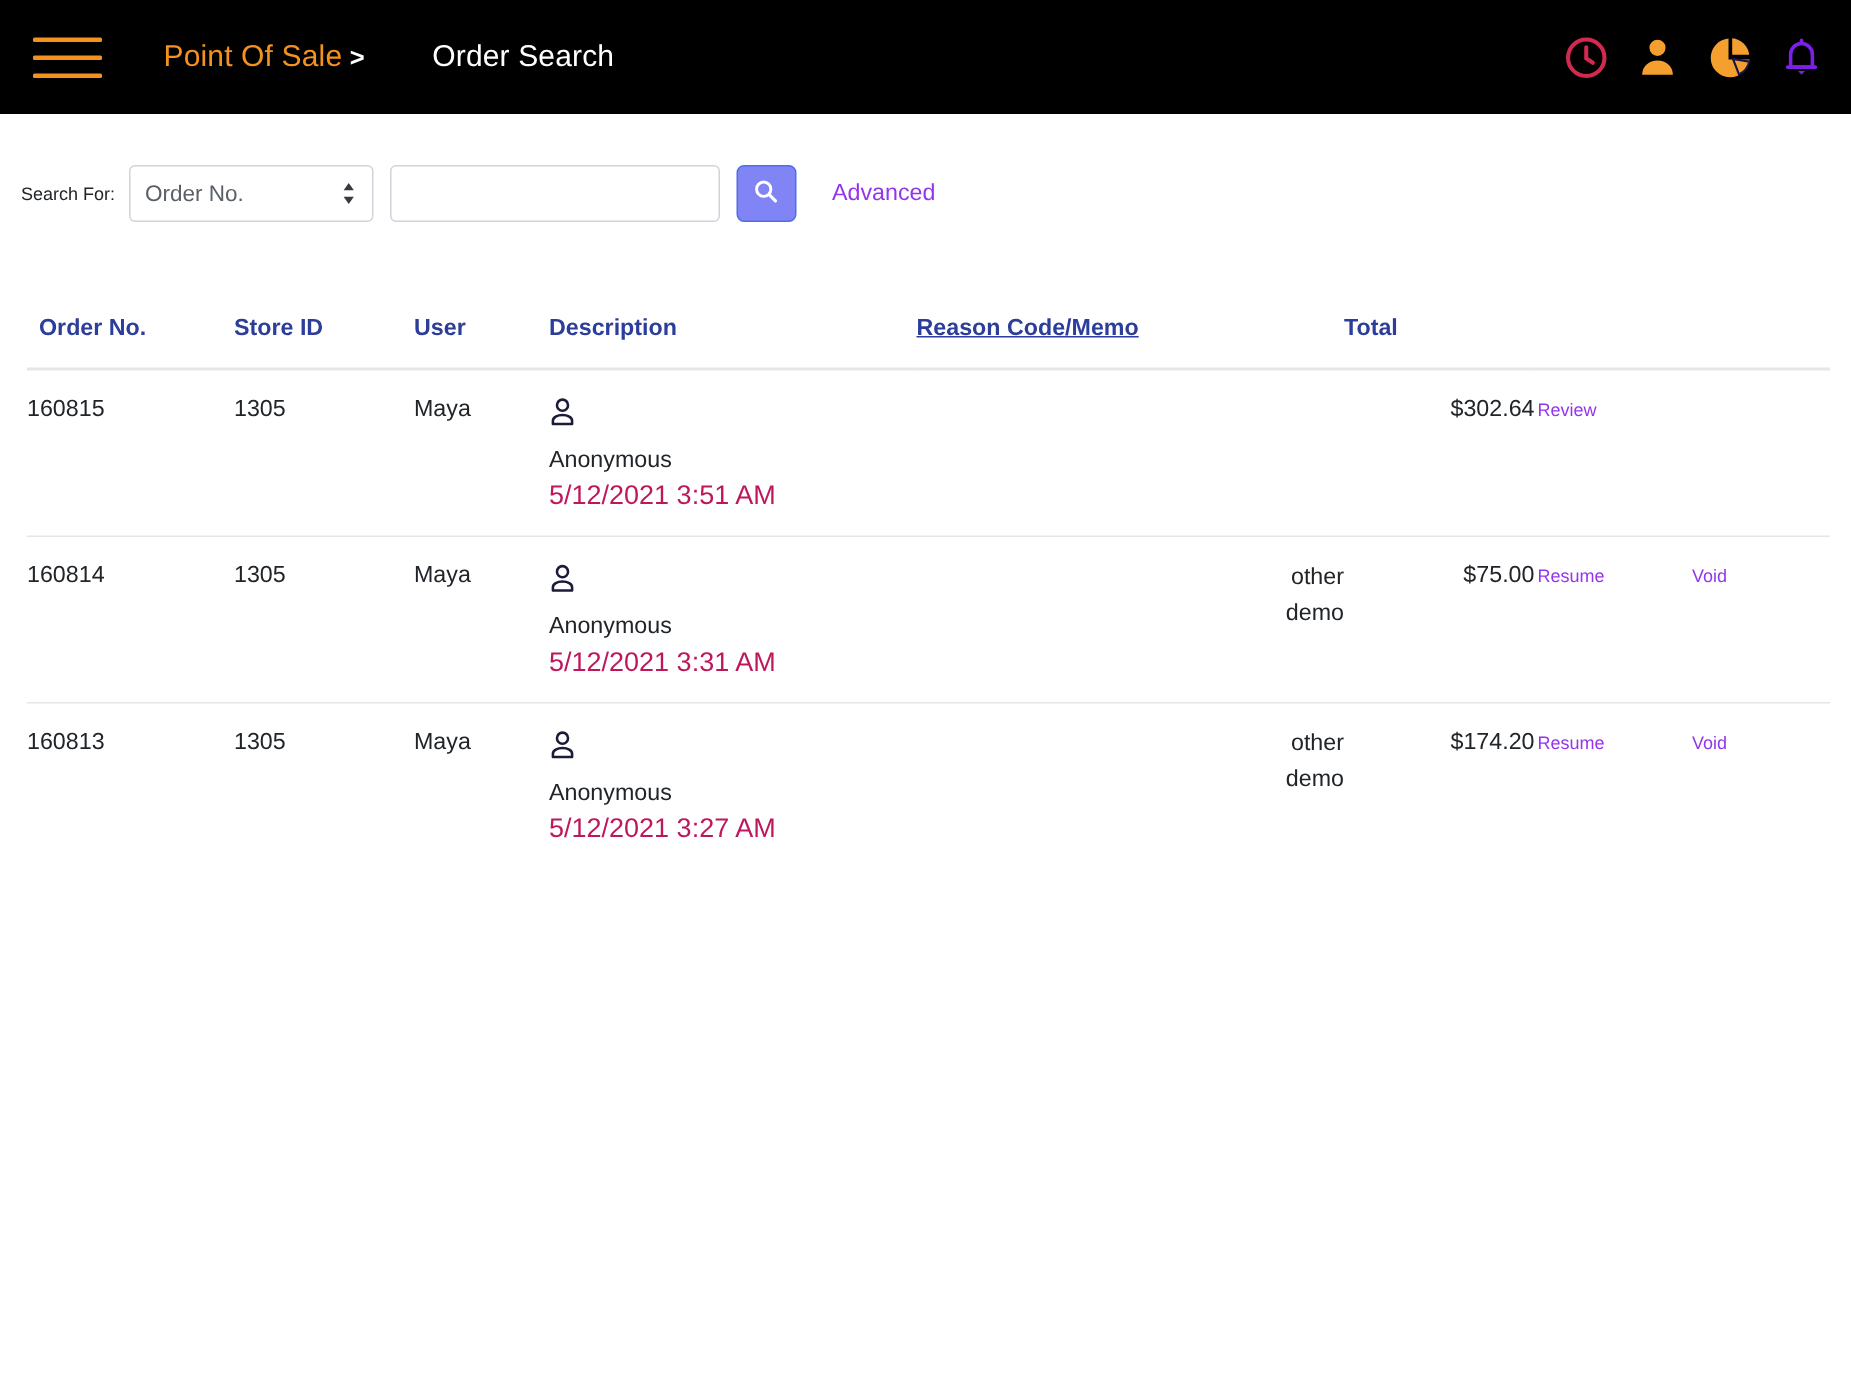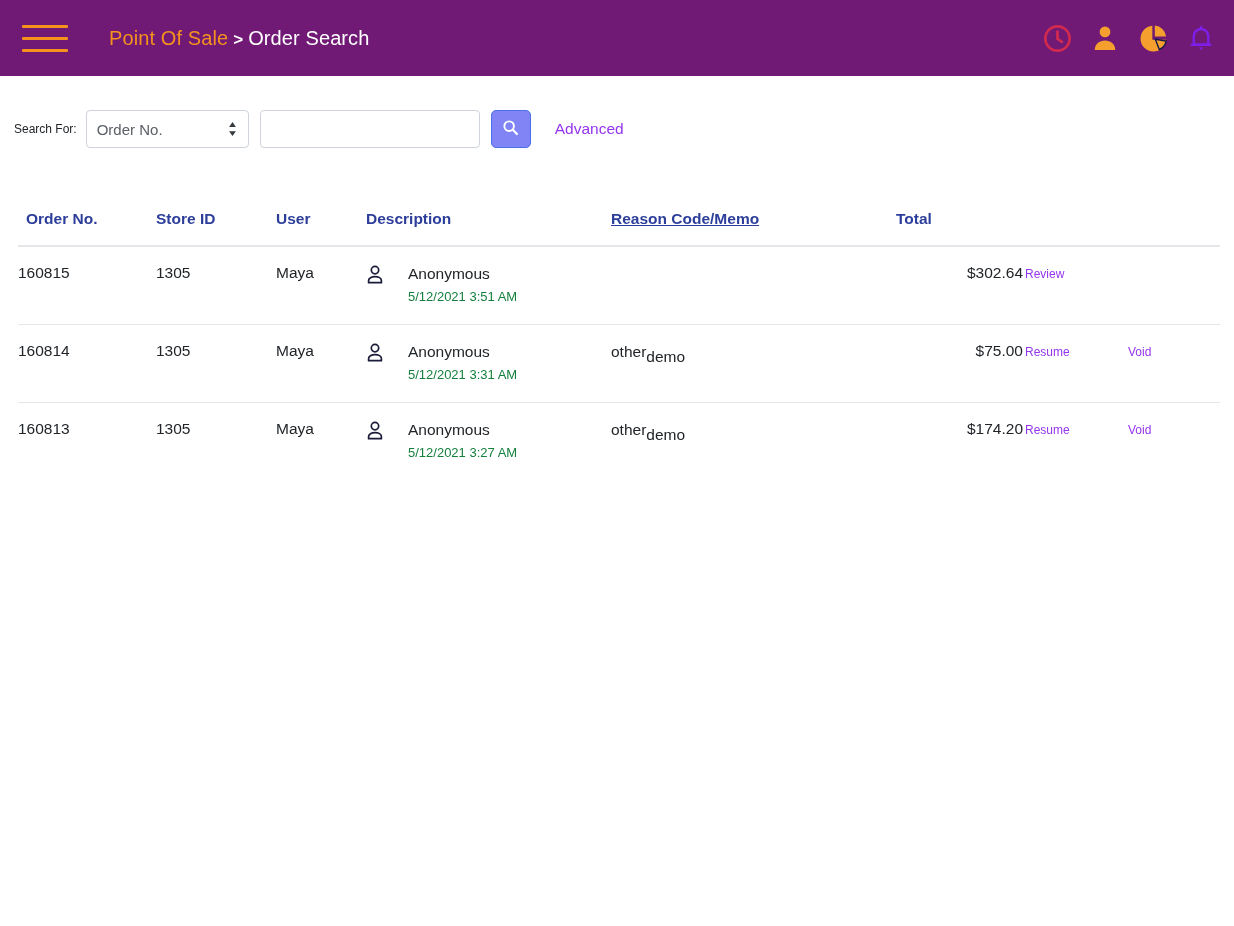--- a/index.html
+++ b/index.html
@@ -7,21 +7,21 @@
     margin: 0; padding: 0;
     width: 1234px; height: 926px;
     background: #ffffff;
     font-family: "Liberation Sans", sans-serif;
     overflow: hidden;
   }
 
   
   .topbar {
     height: 76px;
-    background: #701a75;
+    background: #000000;
     display: flex;
     align-items: center;
     padding: 0 18px 0 22px;
     position: relative;
   }
   .hamburger {
     width: 46px;
     display: flex;
     flex-direction: column;
     justify-content: center;
@@ -48,20 +48,21 @@
     color: #f5921e;
   }
   .brand-sep {
     color: #ffffff;
     margin: 0 5px 0 5px;
     font-weight: bold;
     font-size: 17px;
   }
   .brand-page {
     color: #ffffff;
+    margin-left: 40px;
   }
 
   .topbar-icons {
     position: absolute;
     right: 16px;
     top: 0;
     height: 76px;
     display: flex;
     align-items: center;
     gap: 14px;
@@ -182,32 +183,33 @@
     height: 72px;
     margin-top: 36px;
   }
   tbody tr:last-child td { border-bottom: none; }
   td.c-order { padding-left: 8px; }
   td.c-total { text-align: right; padding-right: 0; }
 
   .desc-cell {
     display: flex;
     align-items: flex-start;
-    gap: 24px;
+    gap: 13px;
+    flex-direction: column;
   }
   .desc-person-icon {
     flex: 0 0 auto;
     margin-top: 1px;
     line-height: 0;
   }
   .desc-lines { display: flex; flex-direction: column; }
   .desc-name { font-size: 15.5px; color: #212529; line-height: 19px; }
-  .desc-date { font-size: 13px; color: #15803d; margin-top: 6px; line-height: 16px; }
-
-  .reason-lines { display: flex; flex-direction: row; }
+  .desc-date { font-size: 18px; color: #be185d; margin-top: 6px; line-height: 16px; }
+
+  .reason-lines { display: flex; flex-direction: column; align-items: flex-end; }
   .reason-line1 { font-size: 15.5px; color: #212529; line-height: 19px; }
   .reason-line2 { font-size: 15.5px; color: #212529; margin-top: 5px; line-height: 19px; }
 
   .act-link {
     font-size: 12px;
     color: #9435ec;
     text-decoration: none;
     cursor: pointer;
     display: inline-block;
     padding-left: 2px;

